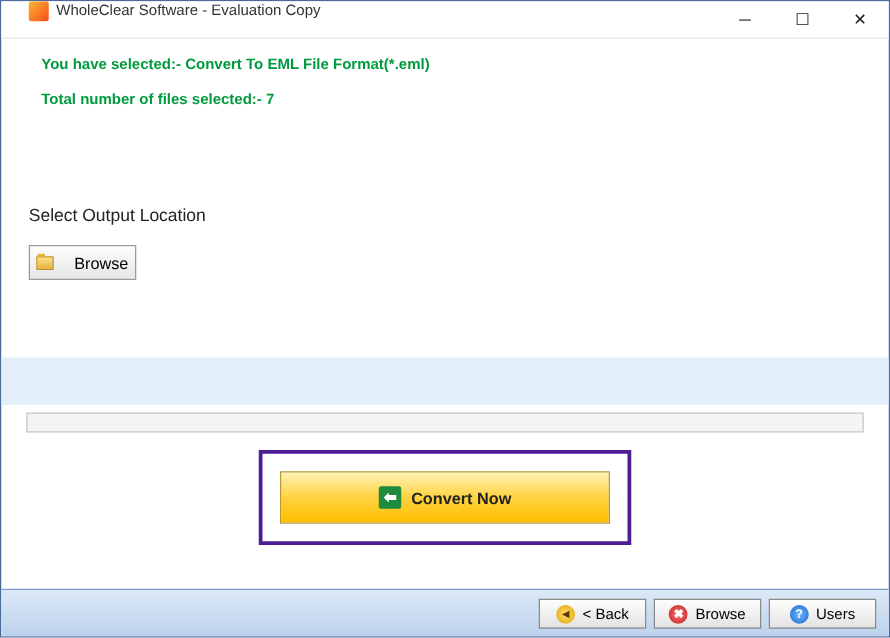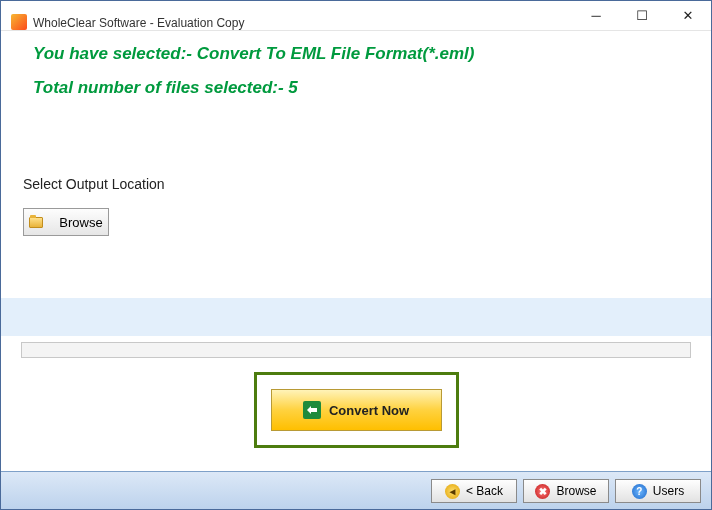--- a/index.html
+++ b/index.html
@@ -1,32 +1,32 @@
 <!DOCTYPE html>
 <html><head>
 <meta charset="utf-8">
 <style>
   * { box-sizing: border-box; margin: 0; padding: 0; font-family: "Segoe UI", Tahoma, sans-serif; }
   body { width: 712px; height: 510px; background: #fff; border: 1px solid #4a6a9a; overflow: hidden; }
-  .titlebar { height: 30px; background: #fff; display: flex; align-items: flex-end; padding: 0 0 0 10px; border-bottom: 1px solid #e5e5e5; }
+  .titlebar { height: 30px; background: #fff; display: flex; align-items: flex-start; padding: 0 0 0 22px; border-bottom: 1px solid #e5e5e5; }
   .app-icon { width: 16px; height: 16px; background: linear-gradient(135deg,#f7b733,#fc4a1a); border-radius: 2px; margin-right: 6px; display:inline-block; }
   .title-text { font-size: 12px; color: #333; flex: 1; }
   .win-controls { display: flex; height: 100%; }
   .win-btn { width: 46px; display: flex; align-items: center; justify-content: center; font-size: 13px; color: #222; cursor: default; }
   .content { padding: 10px 22px 0 22px; height: 440px; position: relative; }
-  .green-line { color: #009a3e; font-weight: 600; font-size: 17px; margin: 3px 0 14px 10px; font-style: italic; }
+  .green-line { color: #009a3e; font-weight: 600; font-size: 12px; margin: 3px 0 14px 10px; }
   .section-label { font-size: 14px; color: #222; margin-top: 78px; margin-bottom: 16px; }
   .path-row { display: flex; align-items: flex-start; gap: 16px; }
   .path-input { flex: 1; height: 24px; border: 1px solid #a0a0a0; background: #fff; font-size: 12px; color: #888; padding: 2px 6px; filter: blur(0.4px); letter-spacing: 0.2px; }
   .browse-btn { width: 86px; height: 28px; border: 1px solid #9a9a9a; background: linear-gradient(#fdfdfd,#e6e6e6); font-size: 13px; display: flex; align-items: center; justify-content: center; gap: 16px; }
   .folder-icon { width: 14px; height: 11px; background: linear-gradient(#ffe08a,#e8b33a); border: 1px solid #c28e1e; border-radius: 1px; display:inline-block; position:relative; }
   .folder-icon:before { content:""; position:absolute; top:-3px; left:0; width:6px; height:3px; background:#e8b33a; border-radius:1px 1px 0 0; }
   .blue-strip { height: 38px; background: #e3effb; margin: 62px -22px 6px -22px; }
   .progress-placeholder { height: 16px; border: 1px solid #c8c8c8; background: #f4f4f4; margin: 0 -2px; }
-  .convert-wrap { margin: 14px auto 16px auto; width: 205px; border: 3px solid #4d7c0f; padding: 14px; }
+  .convert-wrap { margin: 14px auto 16px auto; width: 298px; border: 3px solid #4c1d95; padding: 14px; }
   .convert-btn { width: 100%; height: 42px; border: 1px solid #b89a35; background: linear-gradient(#fff3b8,#ffd23f 50%,#ffbf00); display: flex; align-items: center; justify-content: center; gap: 8px; font-size: 13px; font-weight: 600; color: #222; }
   .cv-icon { width: 18px; height: 18px; background: #1e8a3c; border-radius: 2px; display:inline-flex; align-items:center; justify-content:center; }
   .cv-icon svg { width: 12px; height: 12px; }
   .footer { height: 39px; background: linear-gradient(#dce8f7,#bcd2ec); border-top: 1px solid #7ea0c8; display: flex; align-items: center; justify-content: flex-end; padding: 0 10px; gap: 6px; }
   .f-btn { height: 24px; min-width: 86px; padding: 0 10px; border: 1px solid #8a8a8a; background: linear-gradient(#fefefe,#e2e2e2); display: flex; align-items: center; justify-content: center; gap: 6px; font-size: 12px; }
   .circ-icon { width: 15px; height: 15px; border-radius: 50%; display:inline-flex; align-items:center; justify-content:center; font-size:10px; font-weight:bold; color:#fff; }
   .ic-back { background: radial-gradient(#ffe070,#e0a000); color:#5a3b00; }
   .ic-cancel { background: radial-gradient(#ff7a7a,#c01616); }
   .ic-help { background: radial-gradient(#6fb8ff,#1a66c8); }
 </style>
@@ -38,21 +38,21 @@
   <span class="title-text">WholeClear Software - Evaluation Copy</span>
   <div class="win-controls">
     <div class="win-btn">─</div>
     <div class="win-btn">☐</div>
     <div class="win-btn close">✕</div>
   </div>
 </div>
 
 <div class="content">
   <div class="green-line">You have selected:- Convert To EML File Format(*.eml)</div>
-  <div class="green-line">Total number of files selected:- 5</div>
+  <div class="green-line">Total number of files selected:- 7</div>
 
   <div class="section-label">Select Output Location</div>
   <div class="path-row">
     <button class="browse-btn">
       <span class="folder-icon"></span>
       <span>Browse</span>
     </button>
   </div>
 
   <div class="blue-strip"></div>

